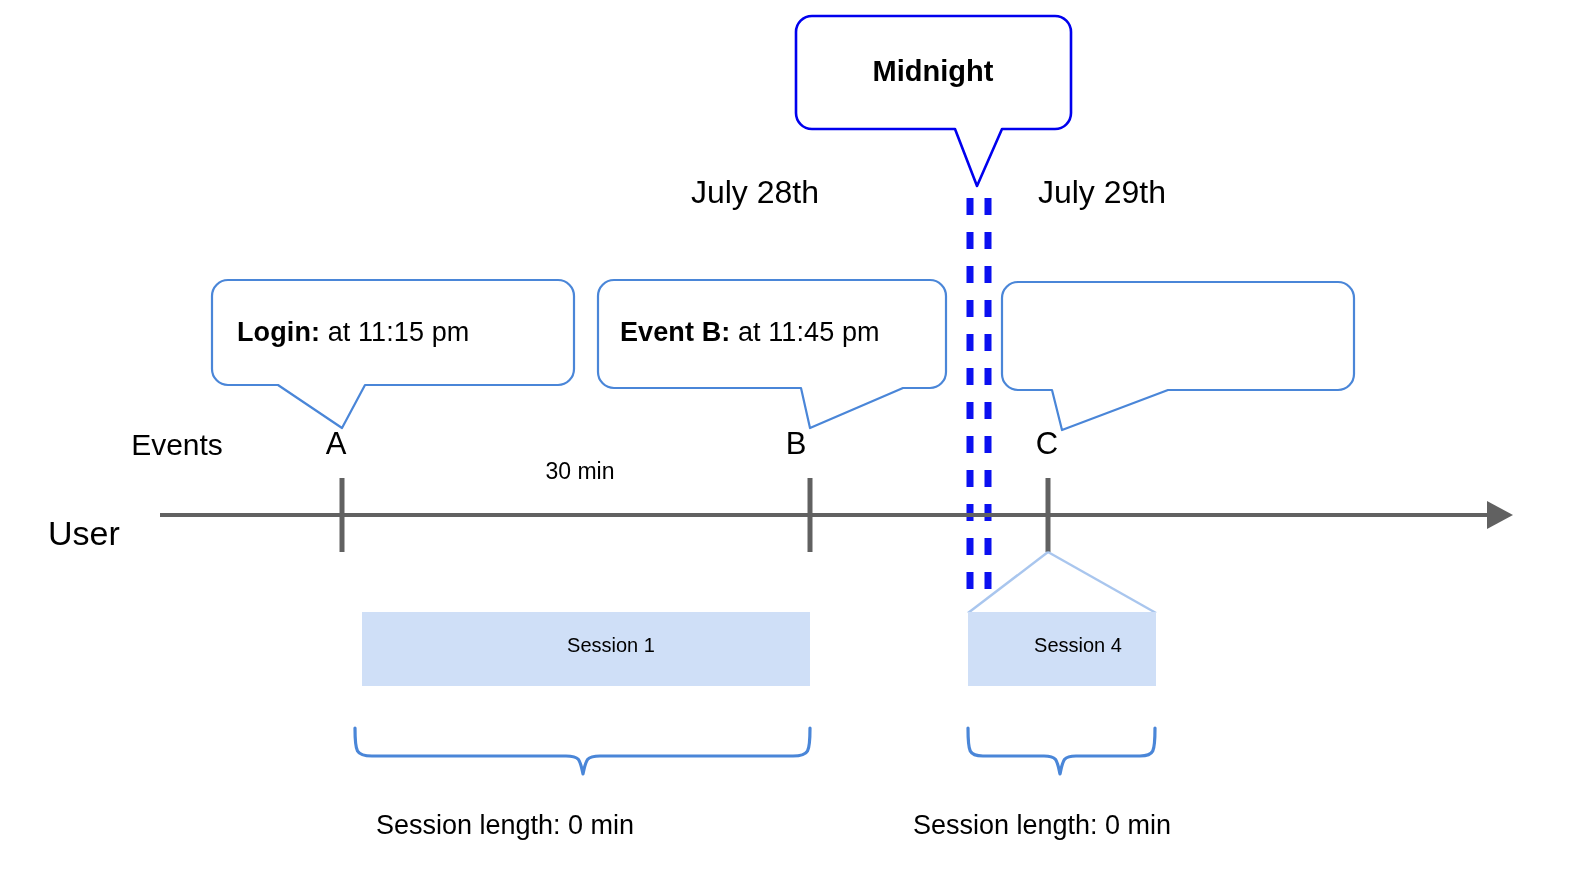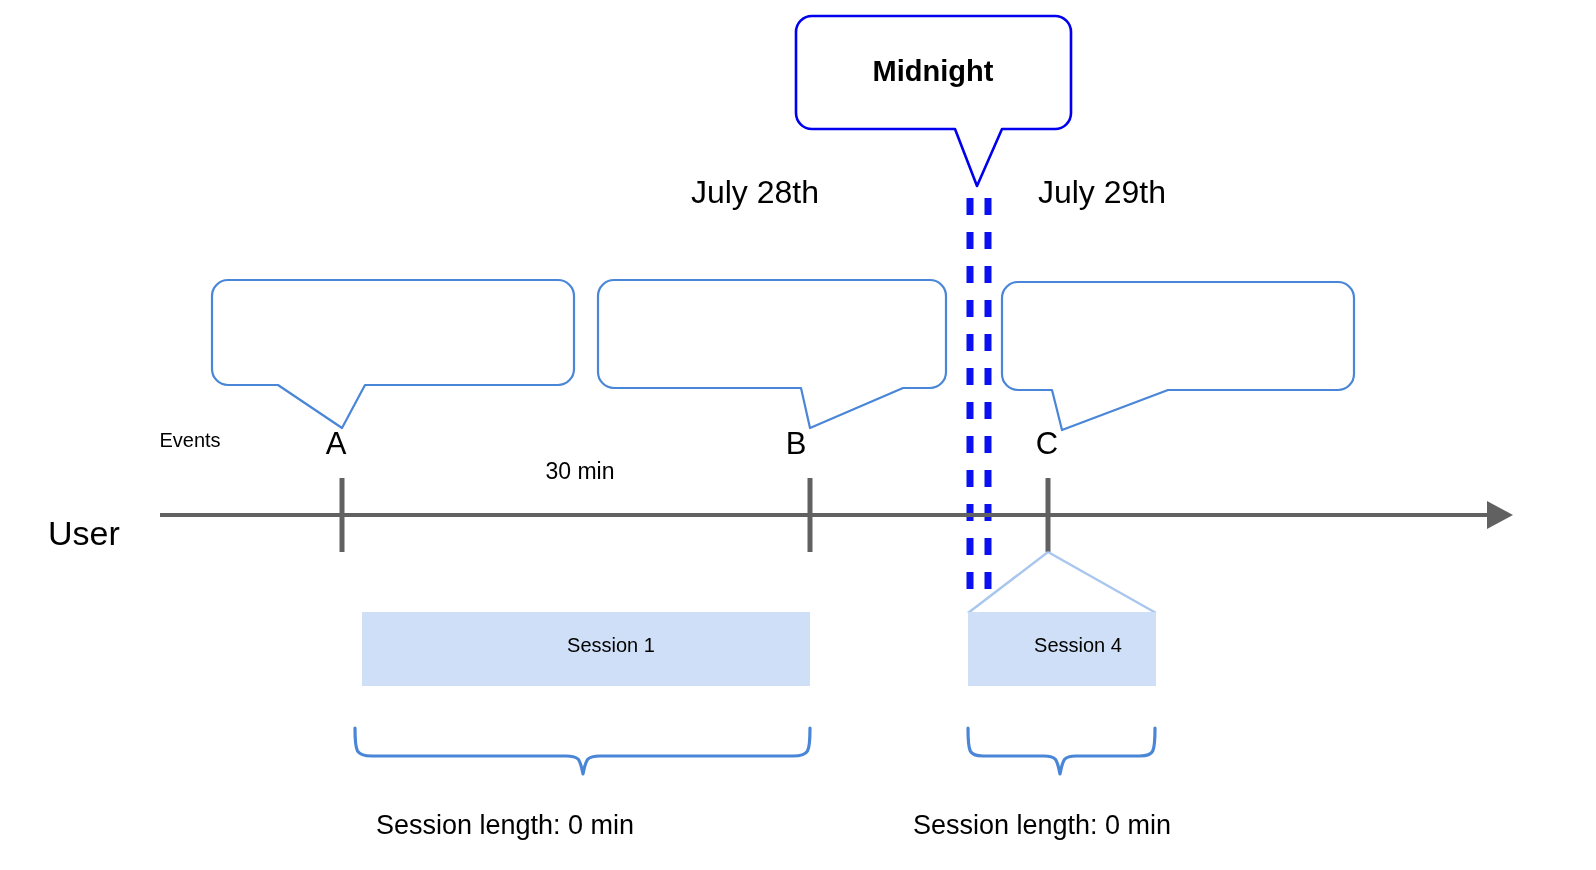--- a/index.html
+++ b/index.html
@@ -44,22 +44,21 @@
     font-size: 29px;
     font-weight: bold;
   }
   .daylabel {
     font-size: 32px;
   }
   .eventletter {
     font-size: 31px;
   }
   .events-label {
-    font-size: 20px;
-    margin-left: 13px;
+    font-size: 30px;
   }
   .user-label {
     font-size: 34px;
     margin-top: 20px;
   }
   .minlabel {
     font-size: 23px;
   }
   .session-label {
     font-size: 20px;
@@ -185,21 +184,27 @@
                C 1154 744, 1155 740, 1155 716" fill="none" stroke="#4a86d8" stroke-width="3.2" stroke-linecap="round" stroke-linejoin="round"></path>
     </g>
 
   </svg>
 
   <div class="txt midnight-text center" style="left:933px; top:45px;">Midnight</div>
 
   <div class="txt daylabel center" style="left:755px; top:164px;">July 28th</div>
   <div class="txt daylabel center" style="left:1102px; top:164px;">July 29th</div>
 
-
+  <div class="txt callout-text" style="left:237px; top:307px;">
+    <b>Login:</b><span> at 11:15 pm</span>
+  </div>
+
+  <div class="txt callout-text" style="left:620px; top:307px;">
+    <b>Event B:</b><span> at 11:45 pm</span>
+  </div>
 
 
   <div class="txt events-label center" style="left:177px; top:418px;">Events</div>
   <div class="txt user-label" style="left:48px; top:484px;">User</div>
 
   <div class="txt eventletter center" style="left:336px; top:416px;">A</div>
   <div class="txt eventletter center" style="left:796px; top:416px;">B</div>
   <div class="txt eventletter center" style="left:1047px; top:416px;">C</div>
 
   <div class="txt minlabel center" style="left:580px; top:448px;">30 min</div>

